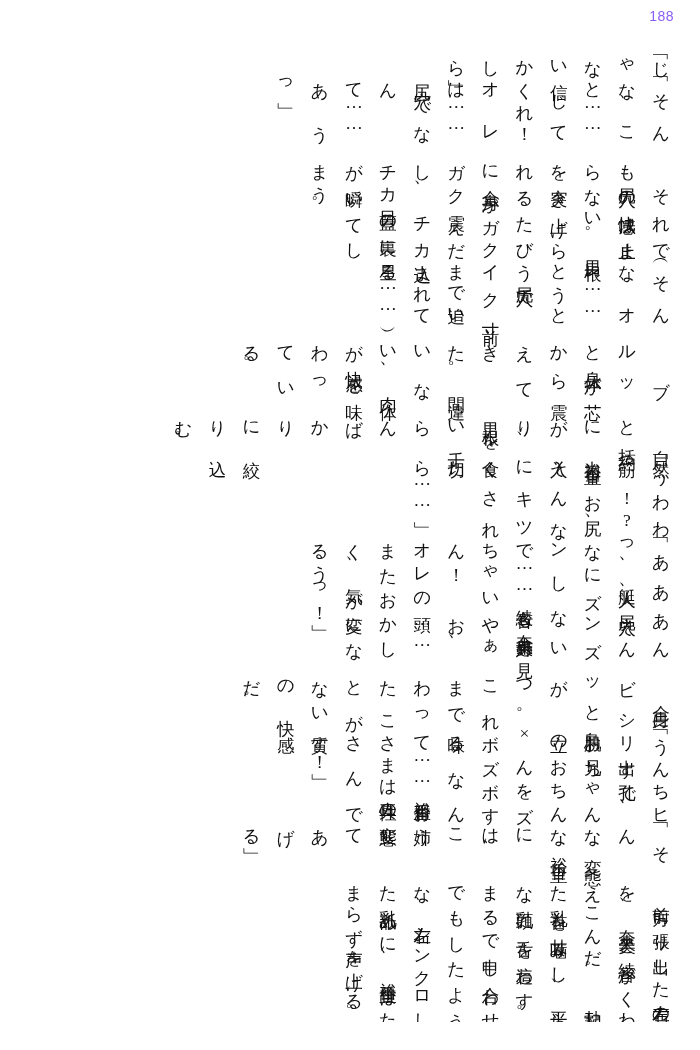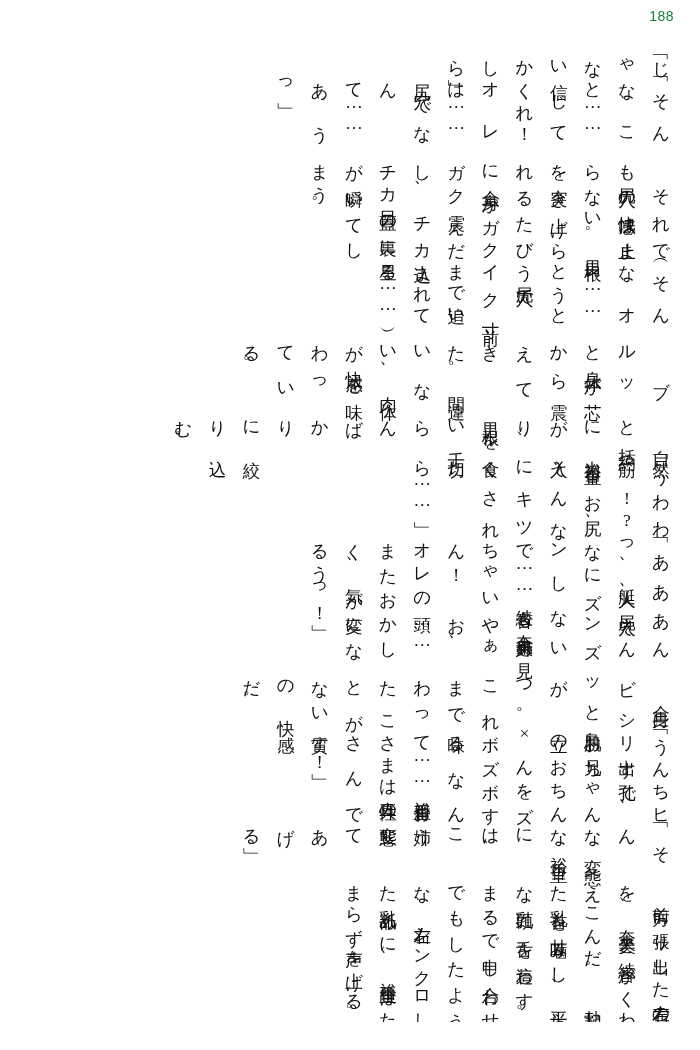--- a/index.html
+++ b/index.html
@@ -21,21 +21,21 @@
     height: 1050px;
     box-sizing: border-box;
     background: #fff;
   }
   .page-number {
     position: absolute;
     top: 8px;
     right: 26px;
     font-size: 14px;
     letter-spacing: 0.5px;
-    color: #15803d;
+    color: #8b5cf6;
     font-family: "Liberation Sans", sans-serif;
   }
   .text-body {
     position: absolute;
     top: 48px;
     right: 22px;
     left: 22px;
     bottom: 28px;
     writing-mode: vertical-rl;
     text-orientation: upright;

